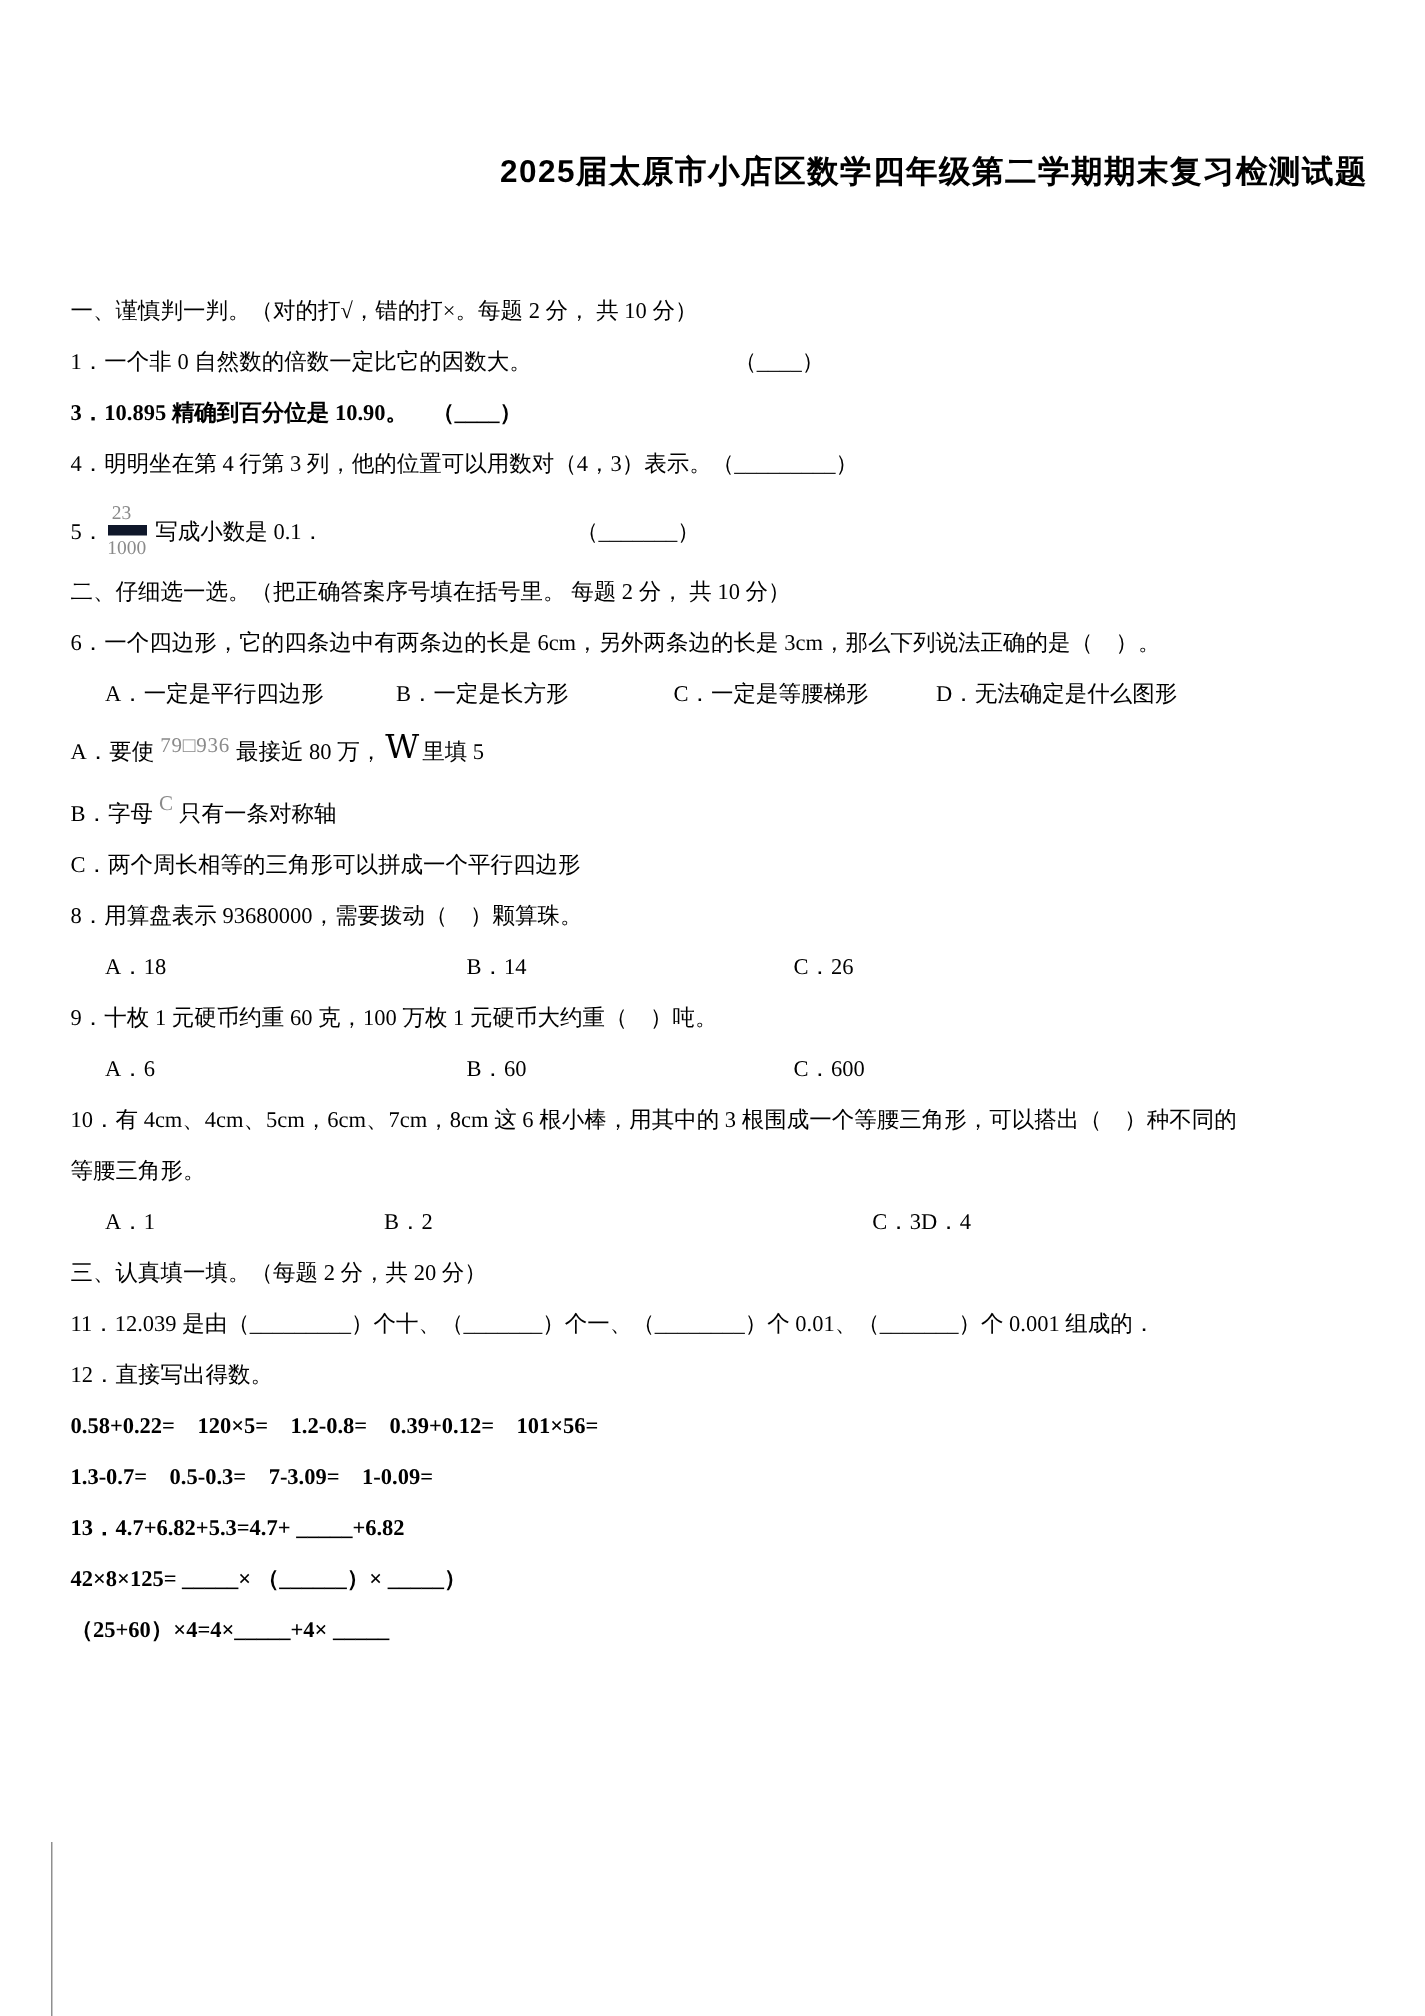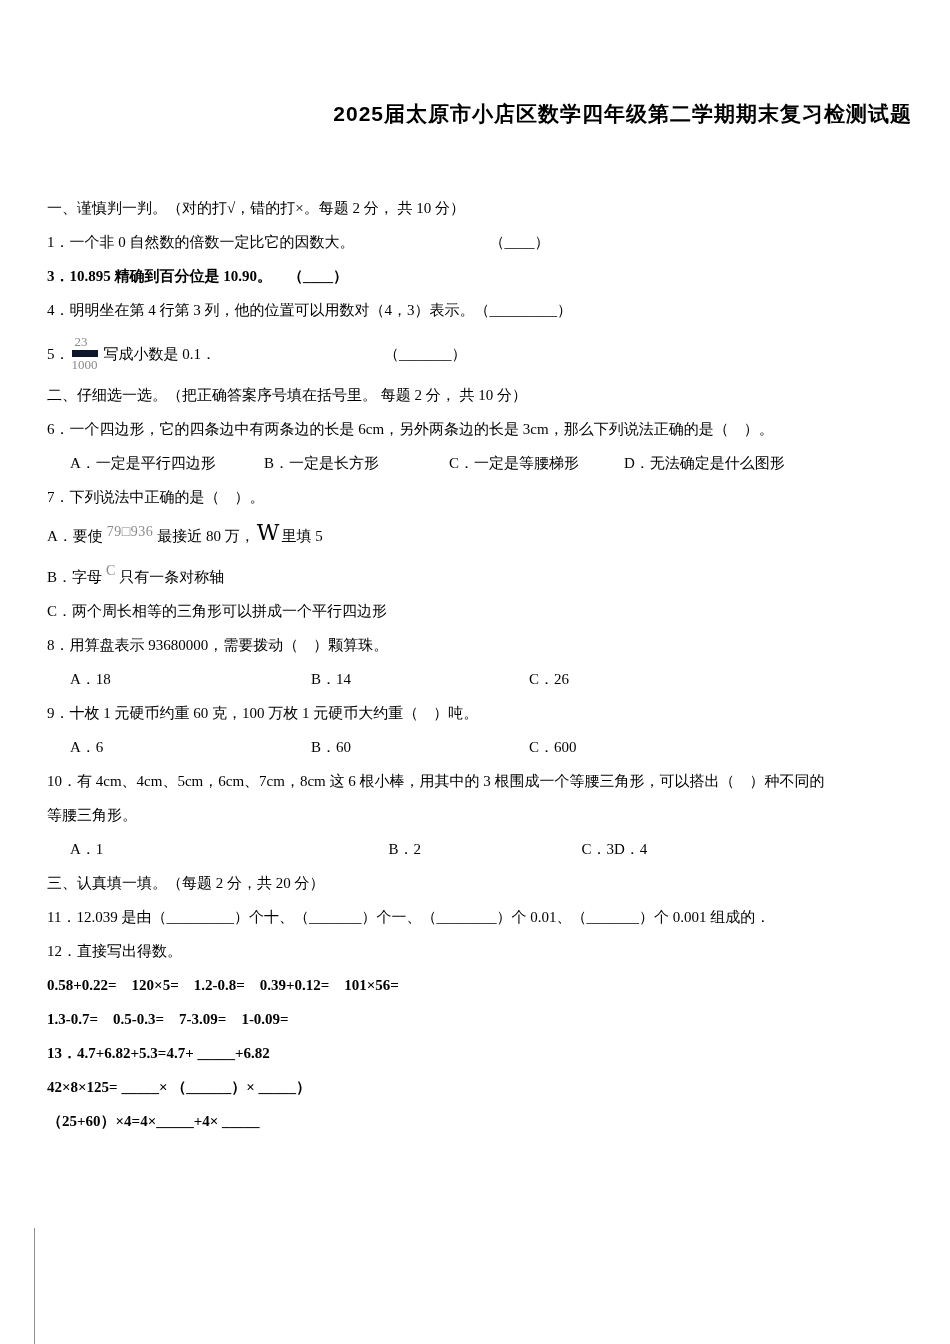--- a/index.html
+++ b/index.html
@@ -19,21 +19,21 @@
   .gap-lg{margin-top:30px;}
   .q5-line{margin-bottom:10px;}
   .q7a{margin-bottom:34px;line-height:26px;}
   .q7b{margin-bottom:28px;}
   .opt{display:inline-block;margin-left:23px;}
   .w218{width:218px;}
   .w171{width:171px;}
   .w162{width:162px;}
   .w175{width:175px;}
   .w163{width:163px;}
-  .w165{width:165px;text-align:right;}
+  .w165{width:165px;}
   .w170{width:170px;text-align:right;}
   .blank-q1{margin-left:135px;}
   .blank-q3{margin-left:16px;}
   .blank-q5{margin-left:168px;}
   .fraction{
     display:inline-block;vertical-align:-10px;text-align:center;
     color:#8a8a8a;font-size:13px;line-height:15px;margin:0 6px 0 2px;
   }
   .fraction .num{display:block;border-bottom:7px solid #0f172a;padding:0 3px 1px;text-align:left;}
   .fraction .den{display:block;}
@@ -58,21 +58,20 @@
 
   <p class="line"><span>4．明明坐在第 4 行第 3 列，他的位置可以用数对（4，3）表示。</span><span>（_________）</span></p>
 
   <p class="line q5-line"><span>5．</span><span class="fraction"><span class="num">23</span><span class="den">1000</span></span><span>写成小数是 0.1．</span><span class="blank-q5">（_______）</span></p>
 
   <p class="line gap-lg">二、仔细选一选。（把正确答案序号填在括号里。 每题 2 分， 共 10 分）</p>
 
   <p class="line">6．一个四边形，它的四条边中有两条边的长是 6cm，另外两条边的长是 3cm，那么下列说法正确的是（　）。</p>
   <p class="line"><span class="opt w171">A．一定是平行四边形</span><span class="opt w162">B．一定是长方形</span><span class="opt w175">C．一定是等腰梯形</span><span>D．无法确定是什么图形</span></p>
 
-  <p class="line">7．下列说法中正确的是（　）。</p>
   <p class="line q7a"><span>A．要使</span><span class="math-expr">79□936</span><span>最接近 80 万，</span><span class="w-glyph">W</span><span>里填 5</span></p>
   <p class="line q7b"><span>B．字母</span><span class="sup-letter">C</span><span>只有一条对称轴</span></p>
   <p class="line">C．两个周长相等的三角形可以拼成一个平行四边形</p>
 
   <p class="line">8．用算盘表示 93680000，需要拨动（　）颗算珠。</p>
   <p class="line"><span class="opt w218">A．18</span><span class="opt w218">B．14</span><span>C．26</span></p>
 
   <p class="line">9．十枚 1 元硬币约重 60 克，100 万枚 1 元硬币大约重（　）吨。</p>
   <p class="line"><span class="opt w218">A．6</span><span class="opt w218">B．60</span><span>C．600</span></p>
 

